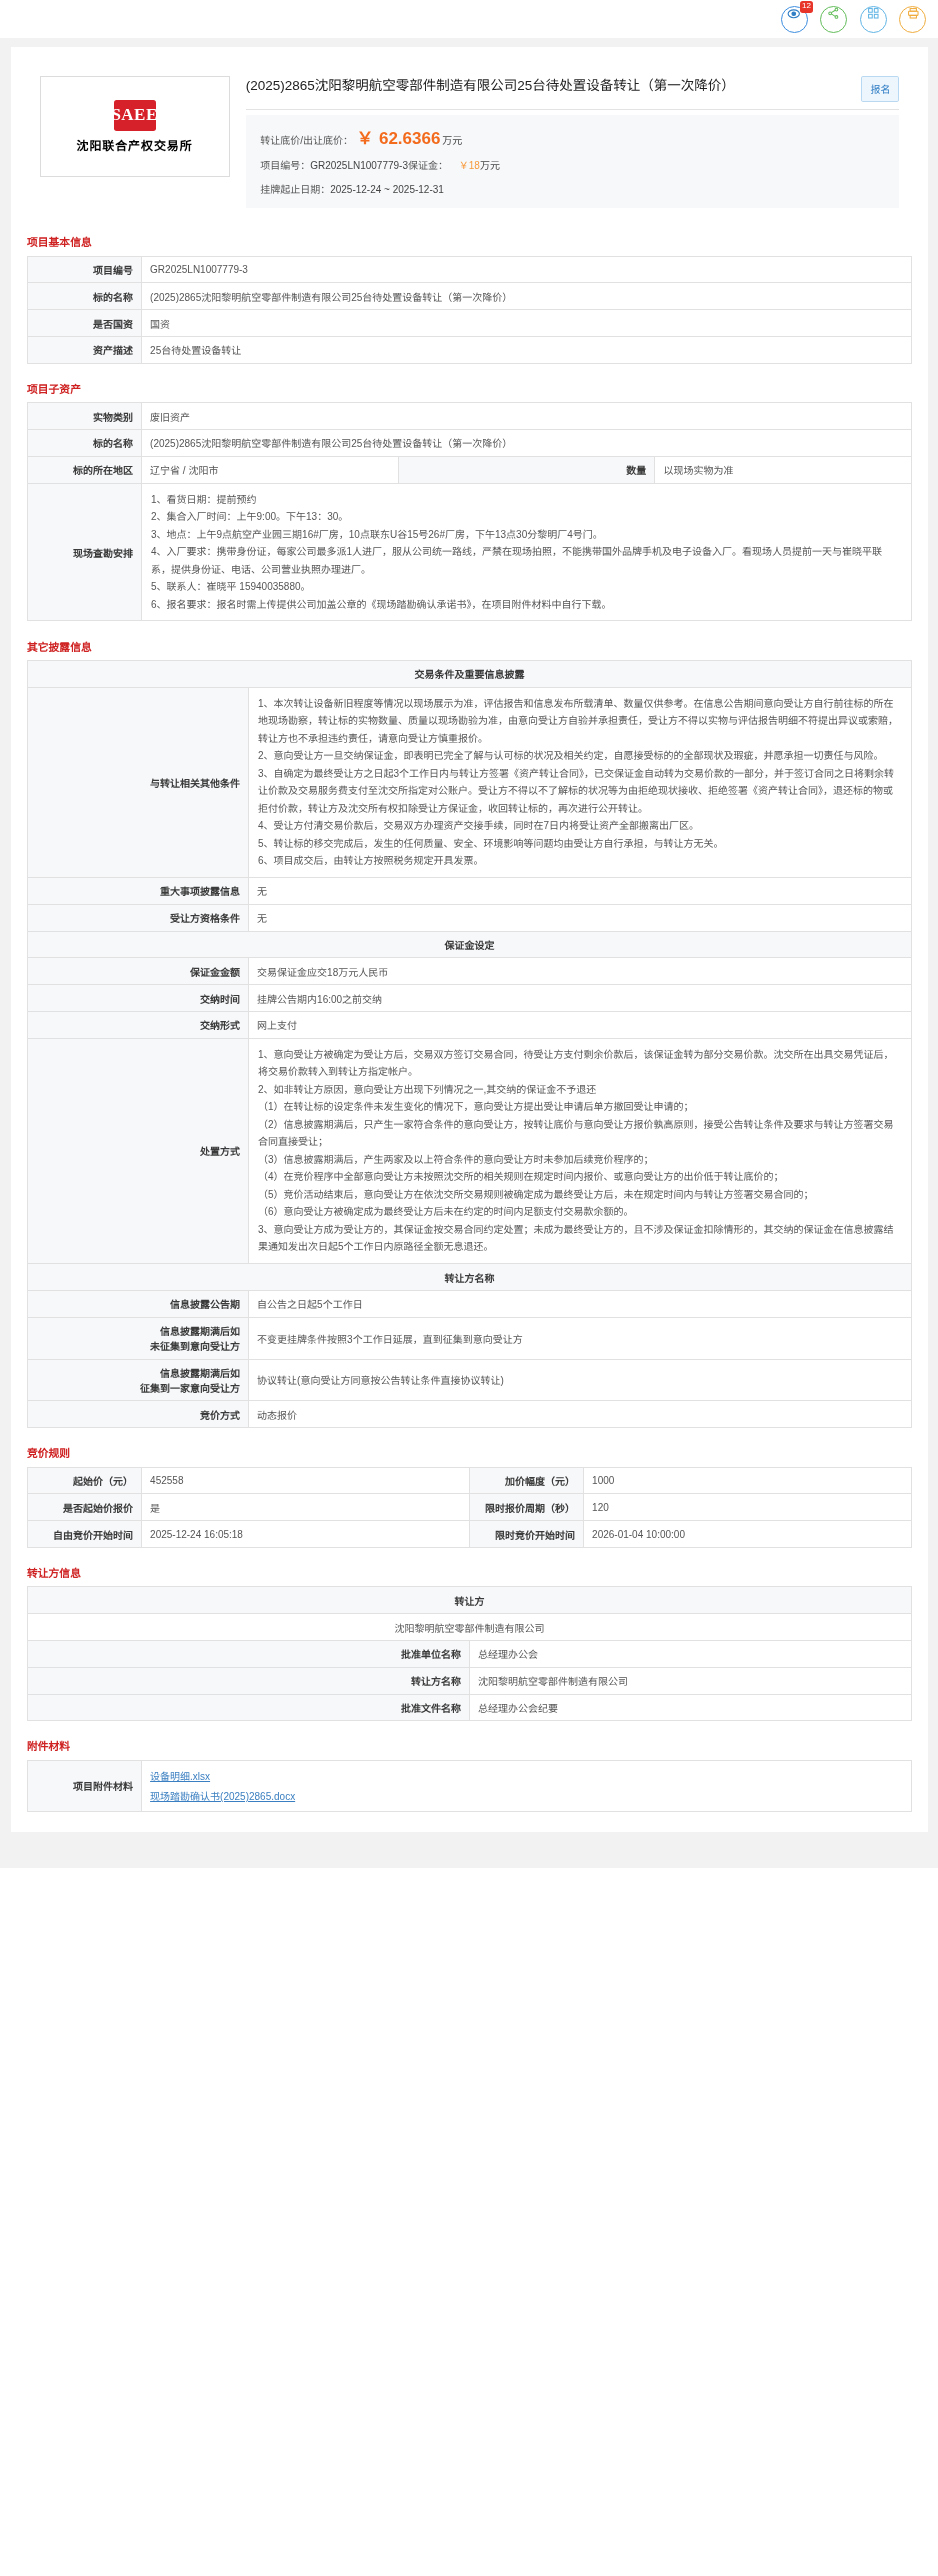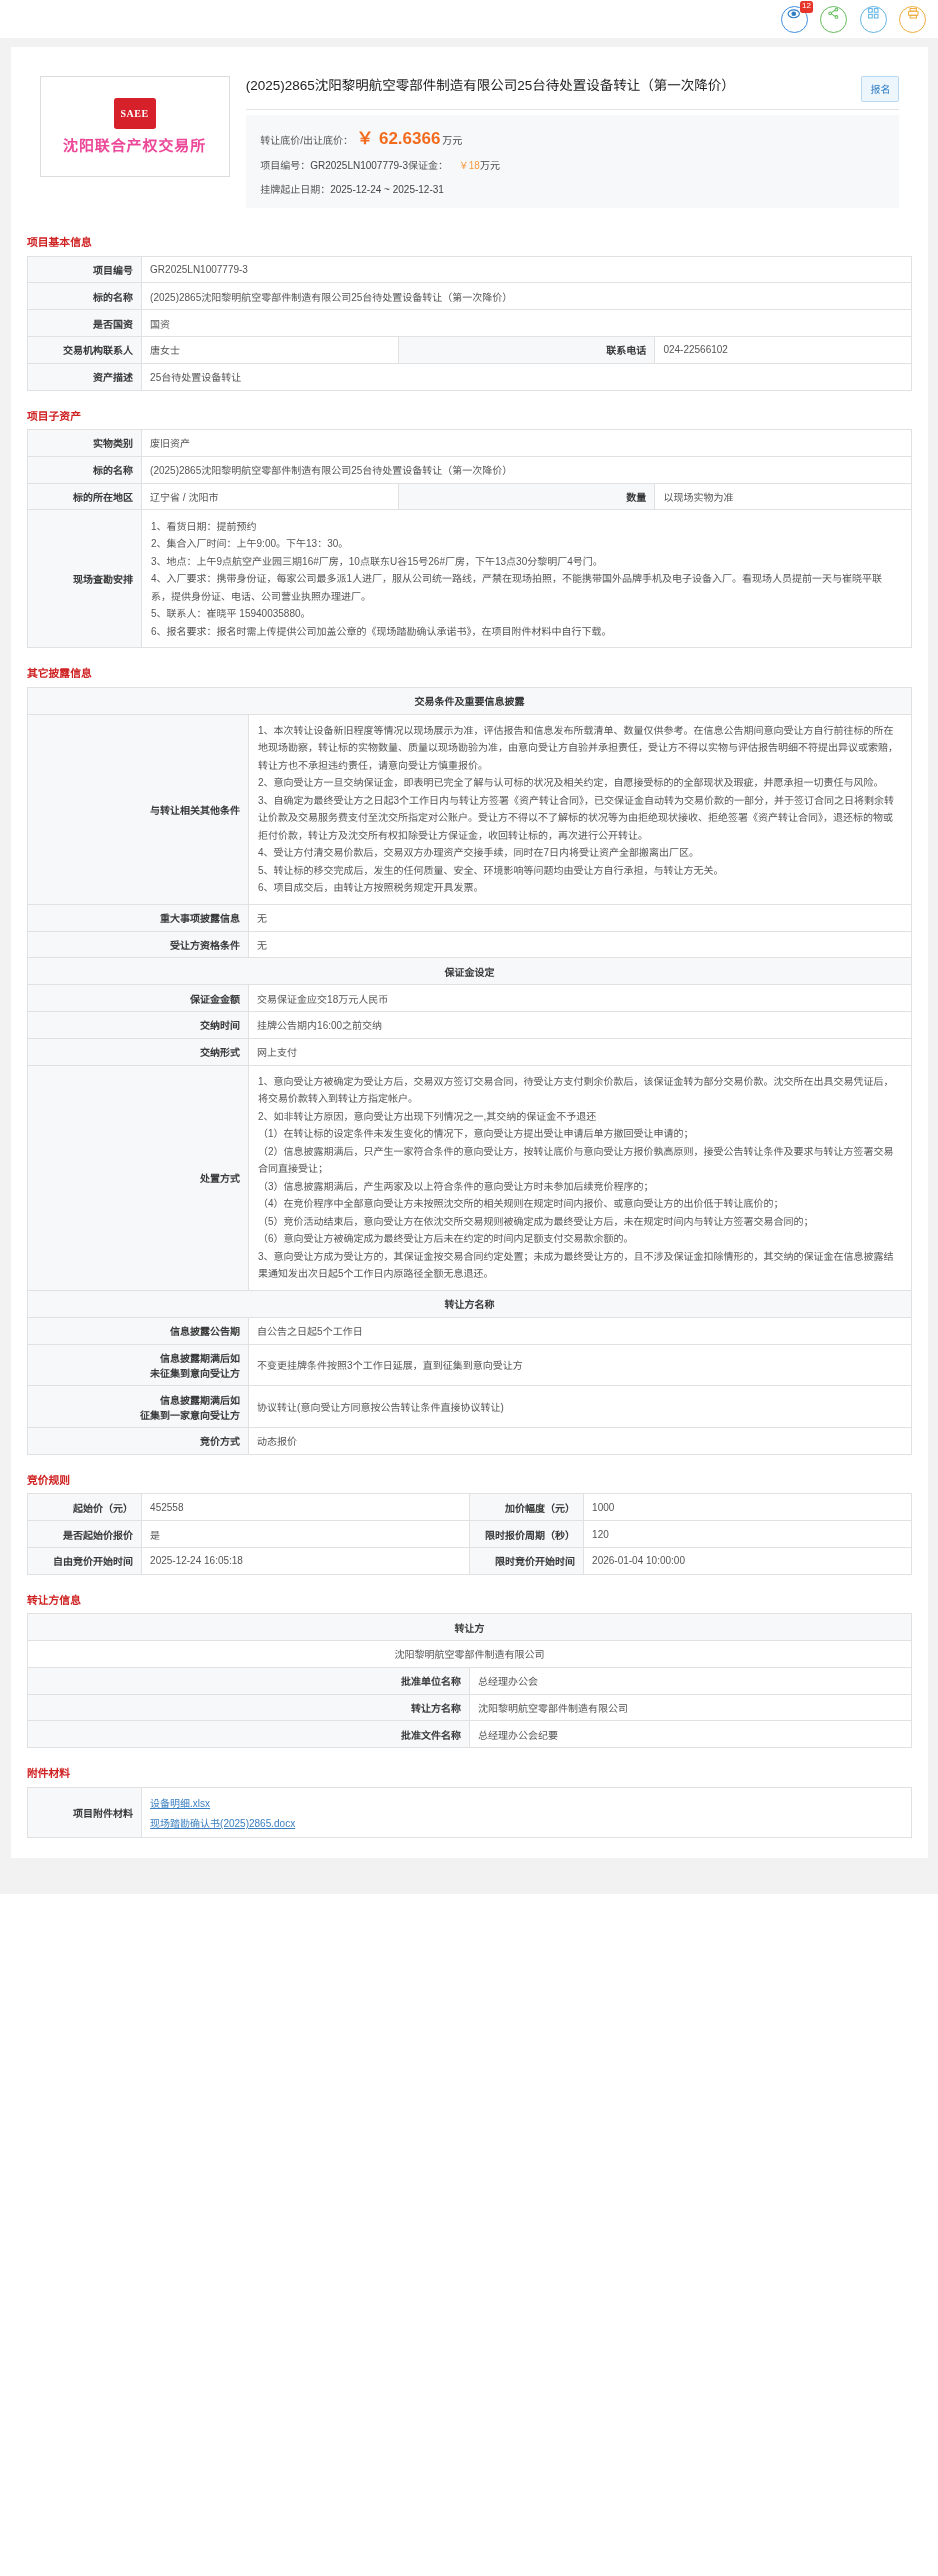--- a/index.html
+++ b/index.html
@@ -64,26 +64,26 @@
     flex-shrink: 0;
   }
   .saee-mark {
     width: 42px; height: 31px;
     background: #d6202a;
     border-radius: 2.7px;
     position: relative;
     display: flex; align-items: center; justify-content: center;
   }
   .saee-mark span {
-    color: #fff; font-size: 10px; font-weight: bold;
+    color: #fff; font-size: 17px; font-weight: bold;
     letter-spacing: 0.5px;
     font-family: "Liberation Serif", serif;
   }
   .saee-name {
-    font-size: 15px; font-weight: bold; color: #ec4899;
+    font-size: 12px; font-weight: bold; color: #000000;
     letter-spacing: 0.9px;
   }
 
   .hero-right { flex: 1; min-width: 0; }
   .hero-top { display: flex; align-items: flex-start; gap: 9px; }
   .hero-title {
     flex: 1;
     font-size: 13.5px;
     line-height: 1.55;
     color: #222;
@@ -248,26 +248,20 @@
       </tr>
       <tr>
         <td class="lab">标的名称</td>
         <td class="val" colspan="3">(2025)2865沈阳黎明航空零部件制造有限公司25台待处置设备转让（第一次降价）</td>
       </tr>
       <tr>
         <td class="lab">是否国资</td>
         <td class="val" colspan="3">国资</td>
       </tr>
       <tr>
-        <td class="lab">交易机构联系人</td>
-        <td class="val">唐女士</td>
-        <td class="lab w2">联系电话</td>
-        <td class="val">024-22566102</td>
-      </tr>
-      <tr>
         <td class="lab">资产描述</td>
         <td class="val" colspan="3">25台待处置设备转让</td>
       </tr>
     </tbody>
   </table>
 
   <div class="sec-title">项目子资产</div>
   <table class="t">
     <tbody>
       <tr>

